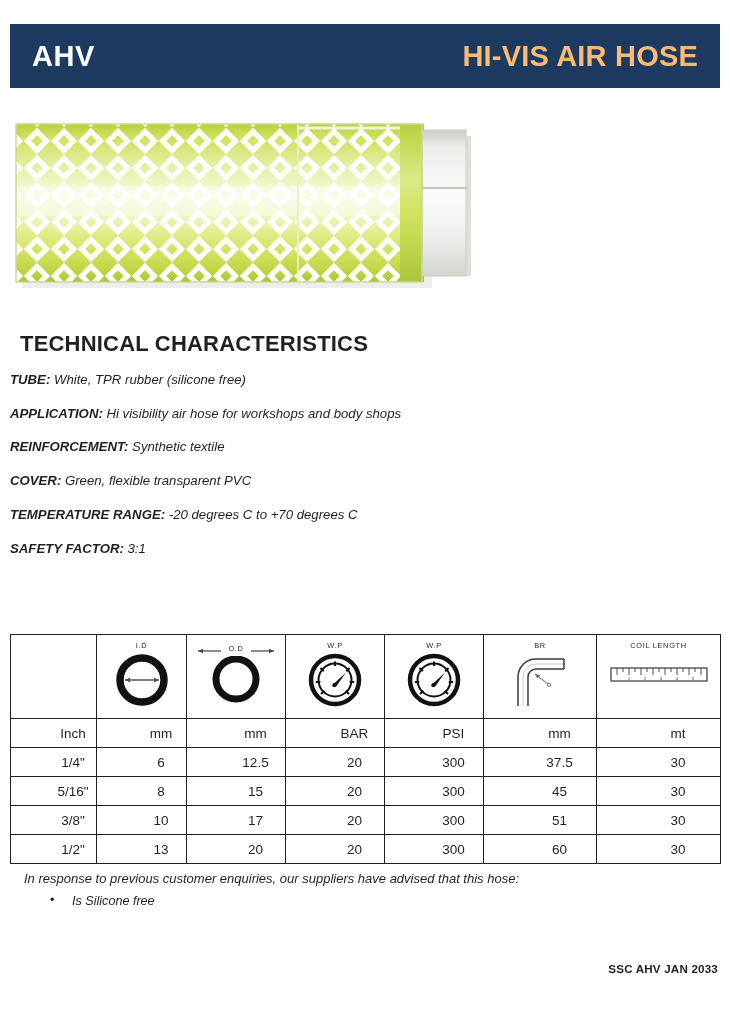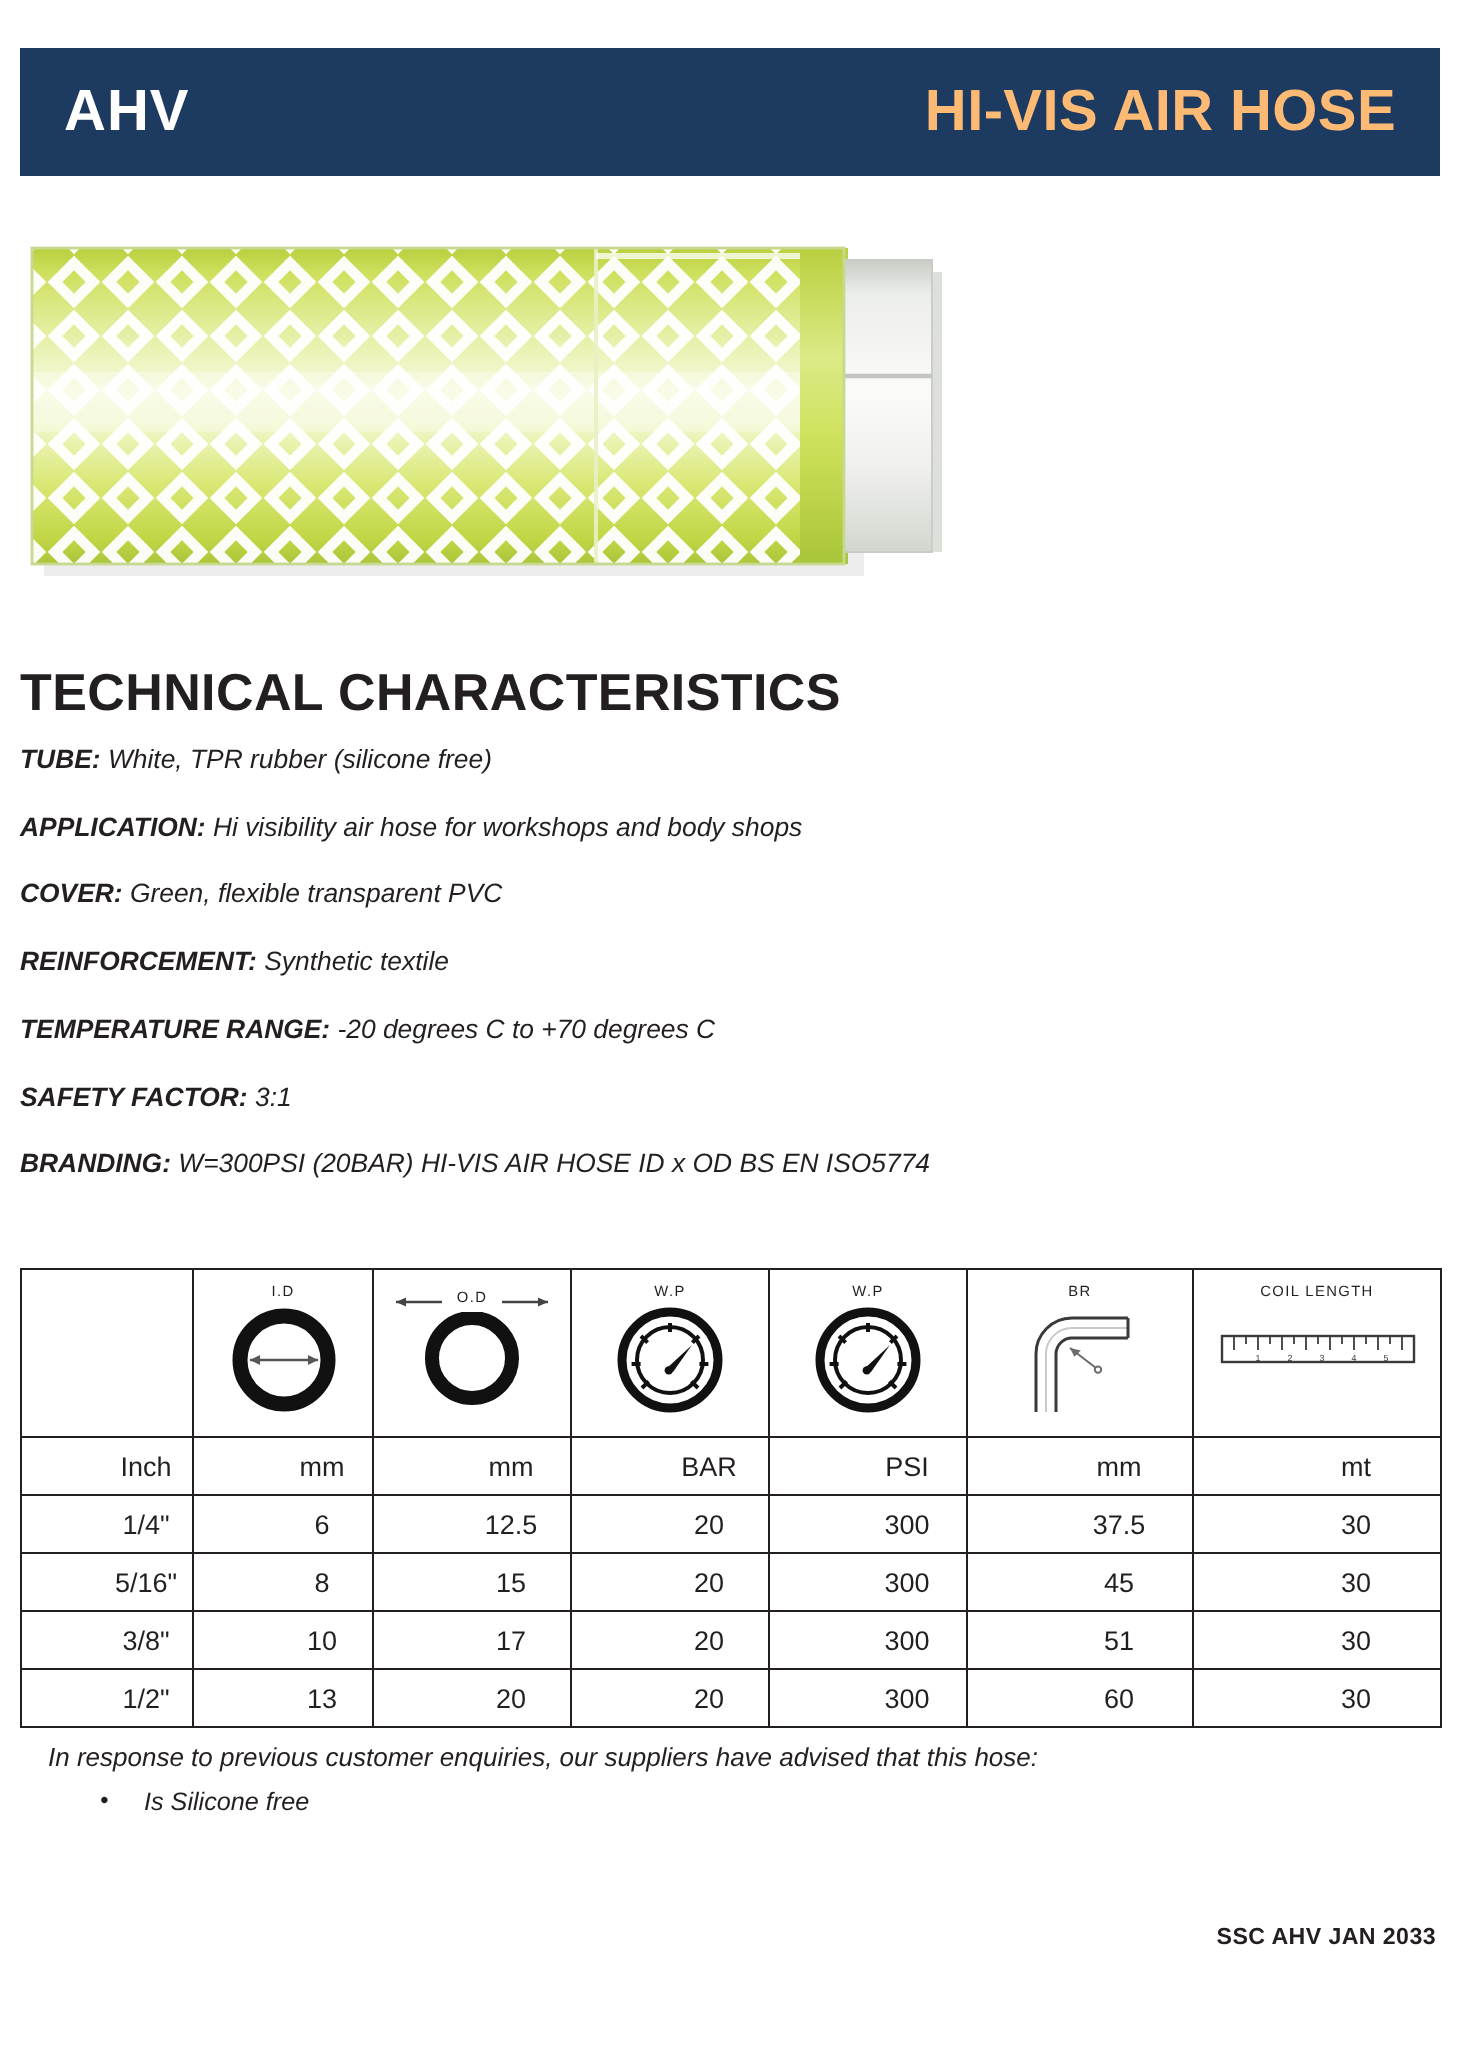--- a/index.html
+++ b/index.html
@@ -25,22 +25,22 @@
     color:#fdba74;font-size:29px;font-weight:bold;letter-spacing:.2px;
     line-height:1;white-space:nowrap;
   }
 
   
   .hose-figure{position:absolute;left:10px;top:114px;width:470px;height:178px;}
   .hose-svg{display:block;width:470px;height:178px;}
 
   
   .tech-heading{
-    position:absolute;left:10px;top:331px;
-    font-size:26px;font-weight:bold;letter-spacing:.2px;
+    position:absolute;left:20px;top:331px;
+    font-size:22px;font-weight:bold;letter-spacing:.2px;
   }
   .spec-list{position:absolute;left:10px;top:373px;width:700px;}
   .spec-line{
     font-size:13.2px;font-style:italic;line-height:1;
     margin-bottom:20.5px;white-space:nowrap;
   }
   .spec-label{font-weight:bold;font-style:italic;}
   .spec-value{font-style:italic;font-weight:normal;}
 
   
@@ -175,38 +175,34 @@
   <div class="spec-list">
     <div class="spec-line">
       <span class="spec-label">TUBE:</span>
       <span class="spec-value">White, TPR rubber (silicone free)</span>
     </div>
     <div class="spec-line">
       <span class="spec-label">APPLICATION:</span>
       <span class="spec-value">Hi visibility air hose for workshops and body shops</span>
     </div>
     <div class="spec-line">
+      <span class="spec-label">REINFORCEMENT:</span>
+      <span class="spec-value">Synthetic textile</span>
+    </div>
+    <div class="spec-line">
       <span class="spec-label">COVER:</span>
       <span class="spec-value">Green, flexible transparent PVC</span>
     </div>
     <div class="spec-line">
-      <span class="spec-label">REINFORCEMENT:</span>
-      <span class="spec-value">Synthetic textile</span>
-    </div>
-    <div class="spec-line">
       <span class="spec-label">TEMPERATURE RANGE:</span>
       <span class="spec-value">-20 degrees C to +70 degrees C</span>
     </div>
     <div class="spec-line">
       <span class="spec-label">SAFETY FACTOR:</span>
       <span class="spec-value">3:1</span>
-    </div>
-    <div class="spec-line">
-      <span class="spec-label">BRANDING:</span>
-      <span class="spec-value">W=300PSI (20BAR) HI-VIS AIR HOSE ID x OD BS EN ISO5774</span>
     </div>
   </div>
 
   <table class="spec-table">
     <colgroup>
       <col class="c0">
         <col class="c1">
         <col class="c2">
         <col class="c3">
       <col class="c4">

